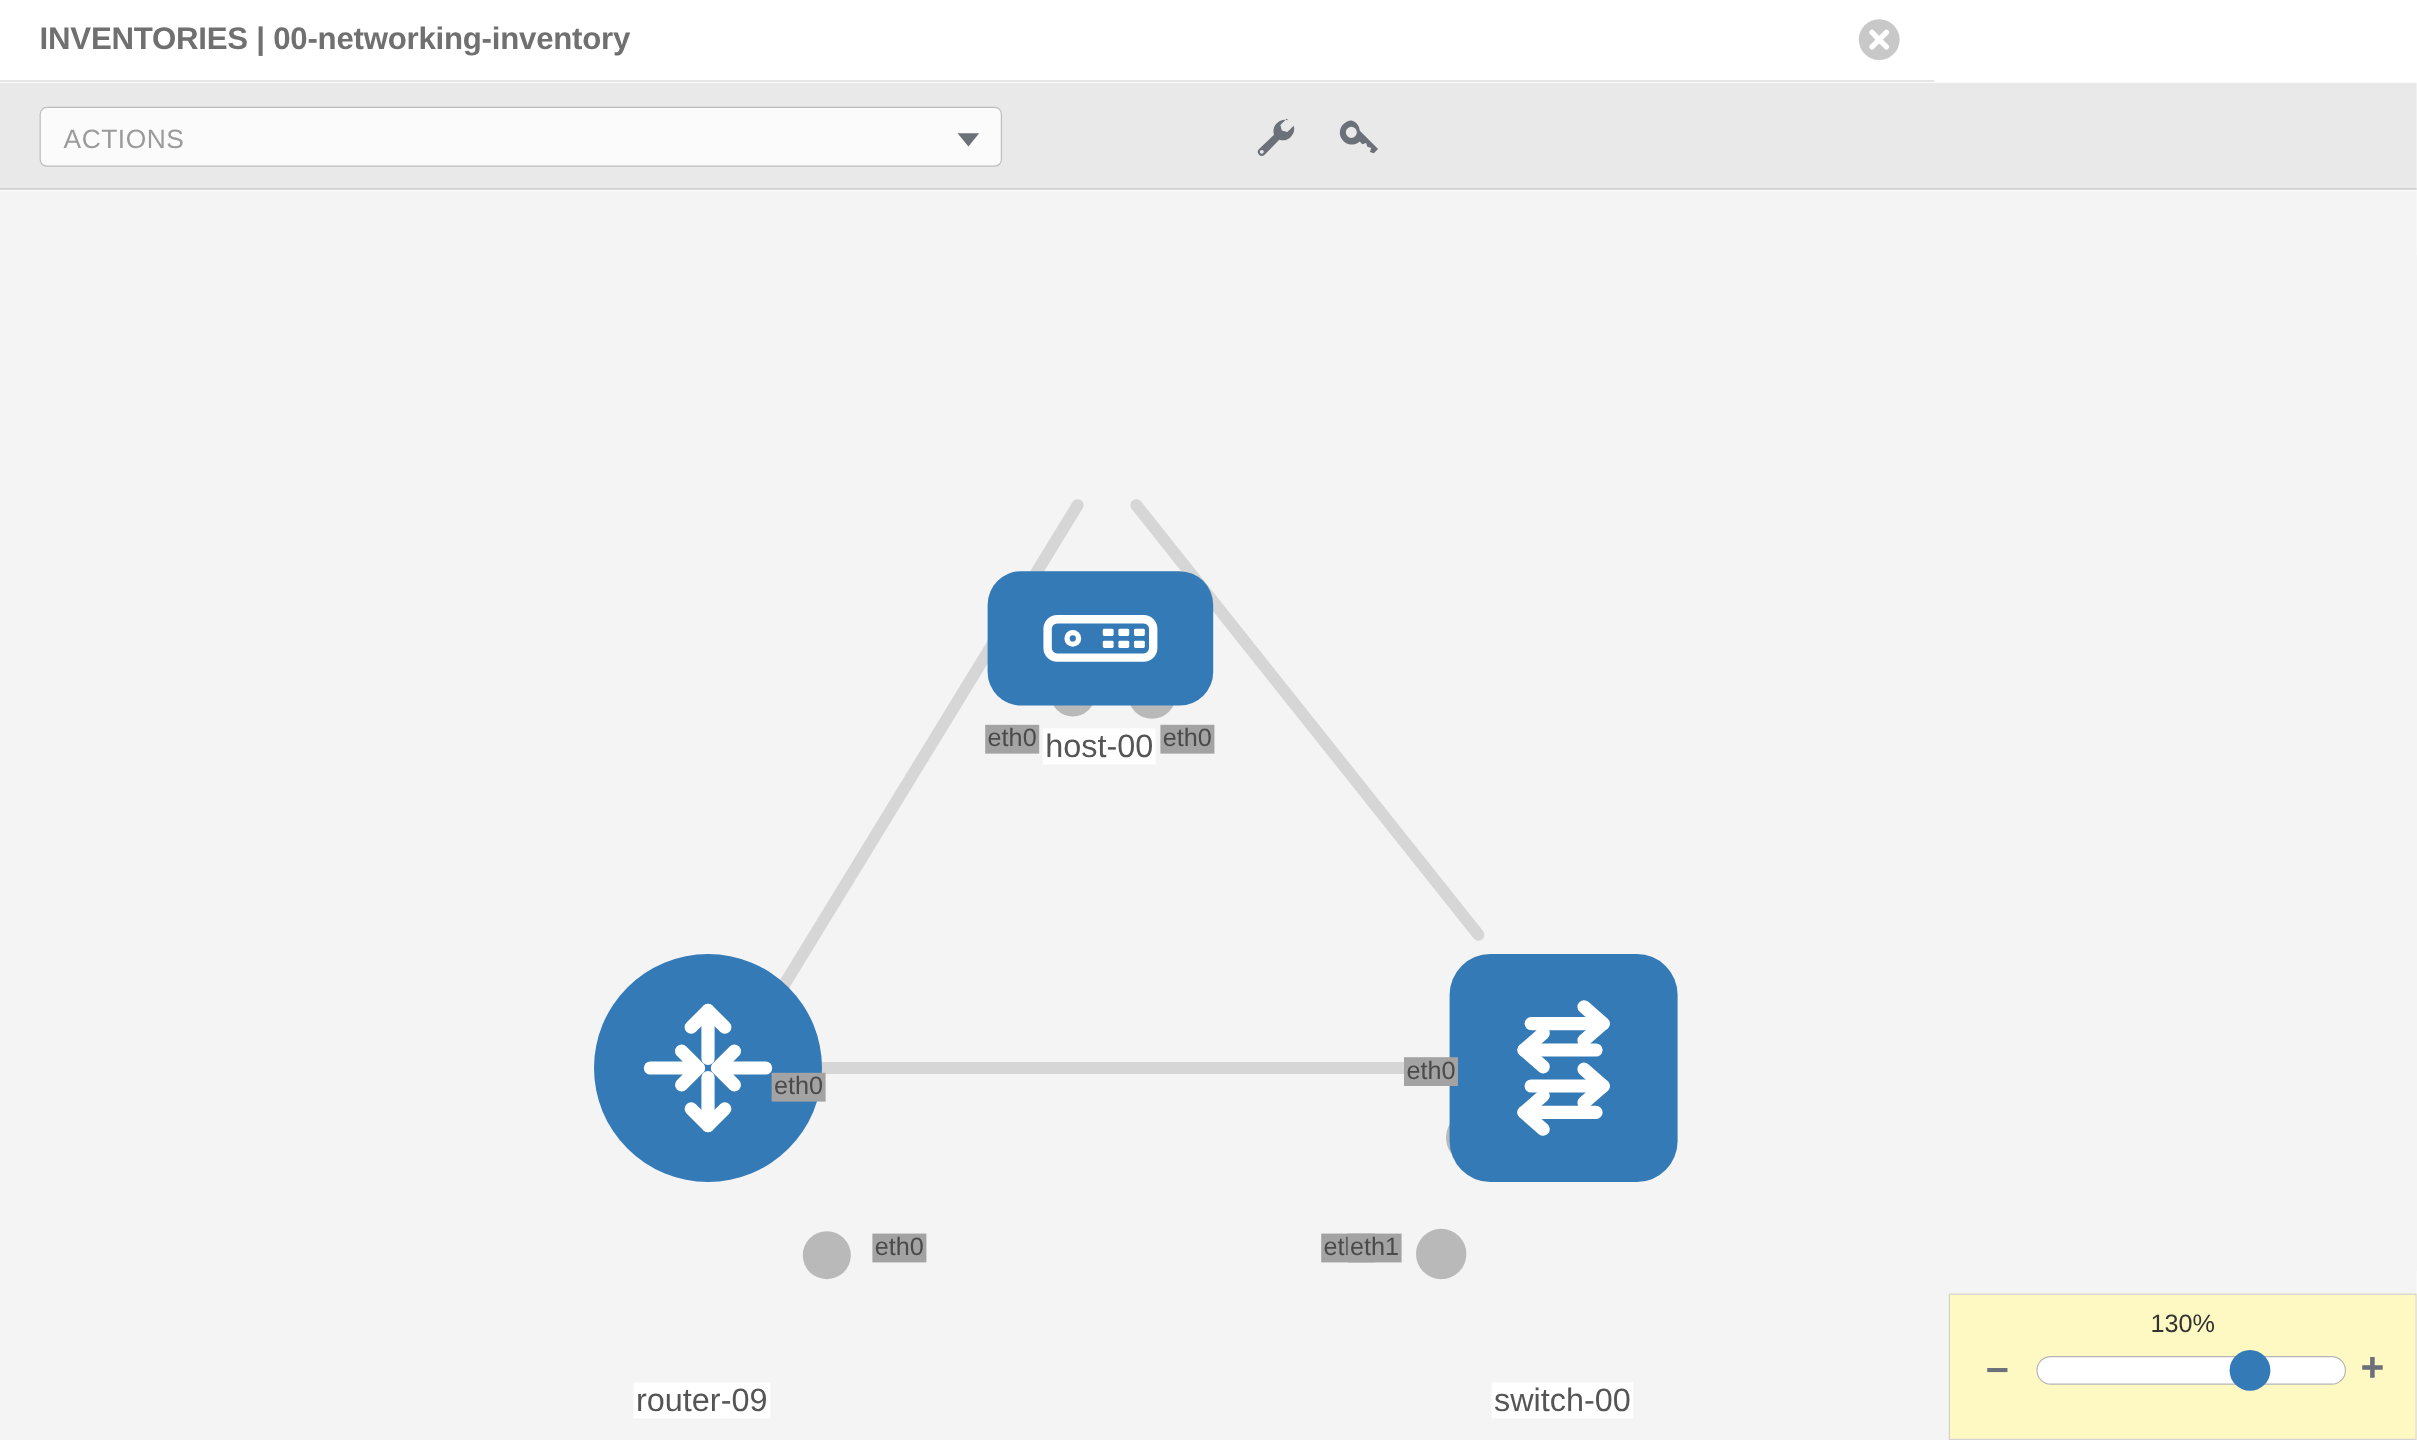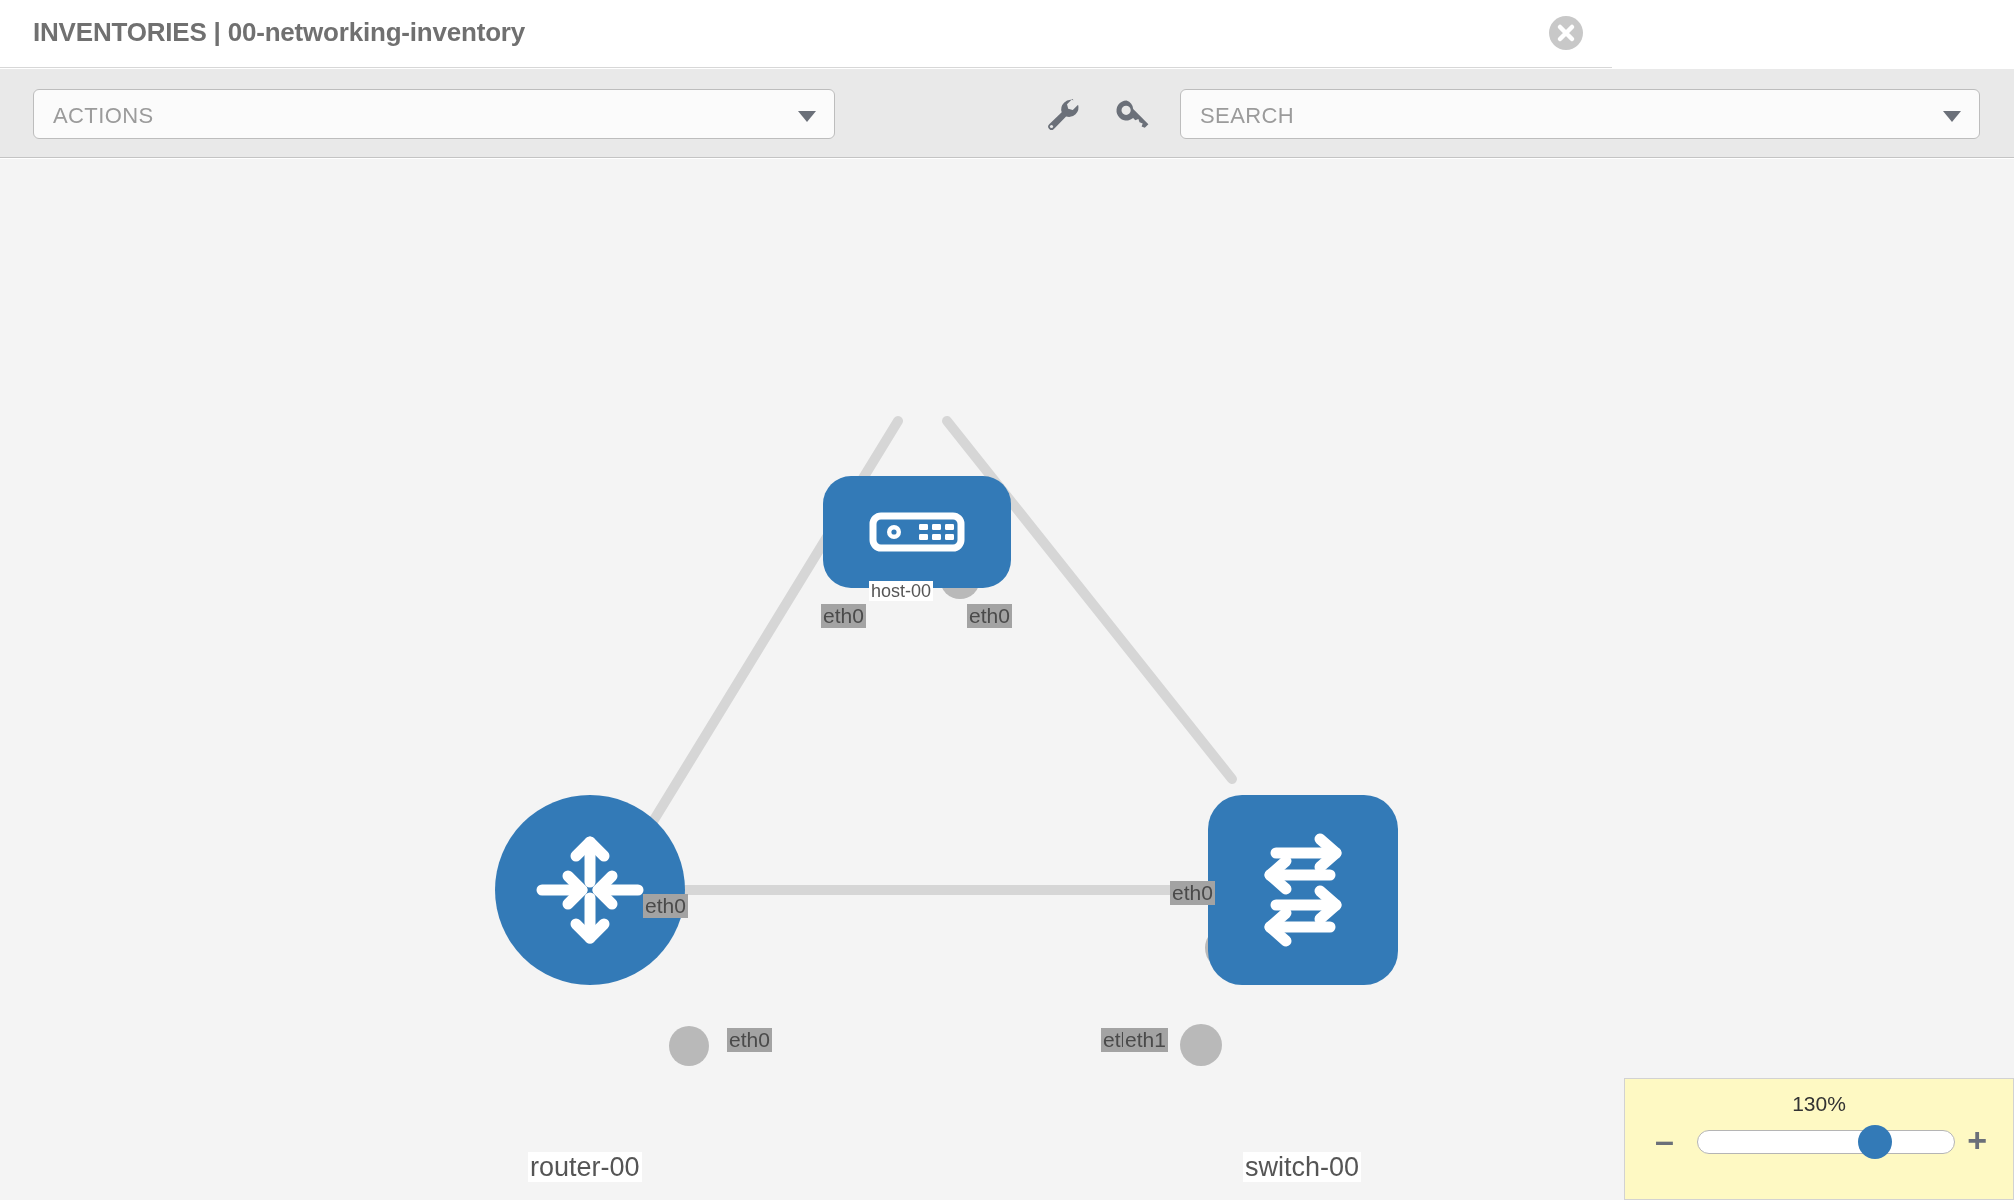--- a/index.html
+++ b/index.html
@@ -174,24 +174,20 @@
     </div>
 
     <div class="tool-icon key">
       <svg width="40" height="36" viewBox="0 0 40 36" aria-hidden="true">
         <g fill="#6b7079">
           <path d="M14.5 3.5a10 10 0 1 0 6.6 17.5l2.2 2.2 3.1-1.1 1.1 3.2 3.2 1.1-1.1 3.2 3.2 1.2 3.6-3.6L21.2 12A10 10 0 0 0 14.5 3.5zm-0.4 5.2a4.6 4.6 0 1 1 0 9.2 4.6 4.6 0 0 1 0-9.2z"></path>
         </g>
       </svg>
     </div>
 
-    <div class="search-select">
-      <span class="sel-label">SEARCH</span>
-      <span class="caret"></span>
-    </div>
   </div>
 
   <div class="canvas">
     <div class="topology">
 
       <svg class="edges" width="2014" height="1041" style="position:absolute;left:0;top:0;">
 
         <line x1="898" y1="262" x2="630" y2="700" stroke="#d6d6d6" stroke-width="10" stroke-linecap="round"></line>
 
         <line x1="947" y1="262" x2="1232" y2="620" stroke="#d6d6d6" stroke-width="10" stroke-linecap="round"></line>
@@ -215,21 +211,21 @@
               <rect x="50" y="16" width="9" height="6" rx="1.2"></rect>
               <rect x="63" y="16" width="9" height="6" rx="1.2"></rect>
               <rect x="76" y="16" width="9" height="6" rx="1.2"></rect>
               <rect x="50" y="26" width="9" height="6" rx="1.2"></rect>
               <rect x="63" y="26" width="9" height="6" rx="1.2"></rect>
               <rect x="76" y="26" width="9" height="6" rx="1.2"></rect>
             </g>
           </svg>
         </div>
       </div>
-      <div class="node-label" style="left:869px; top:422px; font-size:18px;">host-00</div>
+      <div class="node-label" style="left:869px; top:448px; font-size:27px;">host-00</div>
 
       <div class="node" style="left:495px; top:636px; width:190px; height:190px;">
         <div class="node-shape" style="width:190px; height:190px; border-radius:50%;">
           <svg width="120" height="120" viewBox="0 0 120 120" aria-hidden="true">
             <g stroke="#ffffff" stroke-width="11" stroke-linecap="round" stroke-linejoin="round" fill="none">
 
               <line x1="60" y1="52" x2="60" y2="12"></line>
               <polyline points="46,26 60,12 74,26"></polyline>
 
               <line x1="60" y1="68" x2="60" y2="108"></line>
@@ -237,21 +233,21 @@
 
               <line x1="68" y1="60" x2="108" y2="60"></line>
               <polyline points="82,46 68,60 82,74"></polyline>
 
               <line x1="52" y1="60" x2="12" y2="60"></line>
               <polyline points="38,46 52,60 38,74"></polyline>
             </g>
           </svg>
         </div>
       </div>
-      <div class="node-label" style="left:528px; top:993px; font-size:27px;">router-00</div>
+      <div class="node-label" style="left:528px; top:993px; font-size:27px;">router-09</div>
 
       <div class="node" style="left:1208px; top:636px; width:190px; height:190px;">
         <div class="node-shape" style="width:190px; height:190px; border-radius:34px;">
           <svg width="118" height="118" viewBox="0 0 118 118" aria-hidden="true">
             <g stroke="#ffffff" stroke-width="11" stroke-linecap="round" stroke-linejoin="round" fill="none">
 
               <line x1="32" y1="22" x2="92" y2="22"></line>
               <polyline points="76,8 92,22 76,36"></polyline>
 
               <line x1="86" y1="44" x2="26" y2="44"></line>

